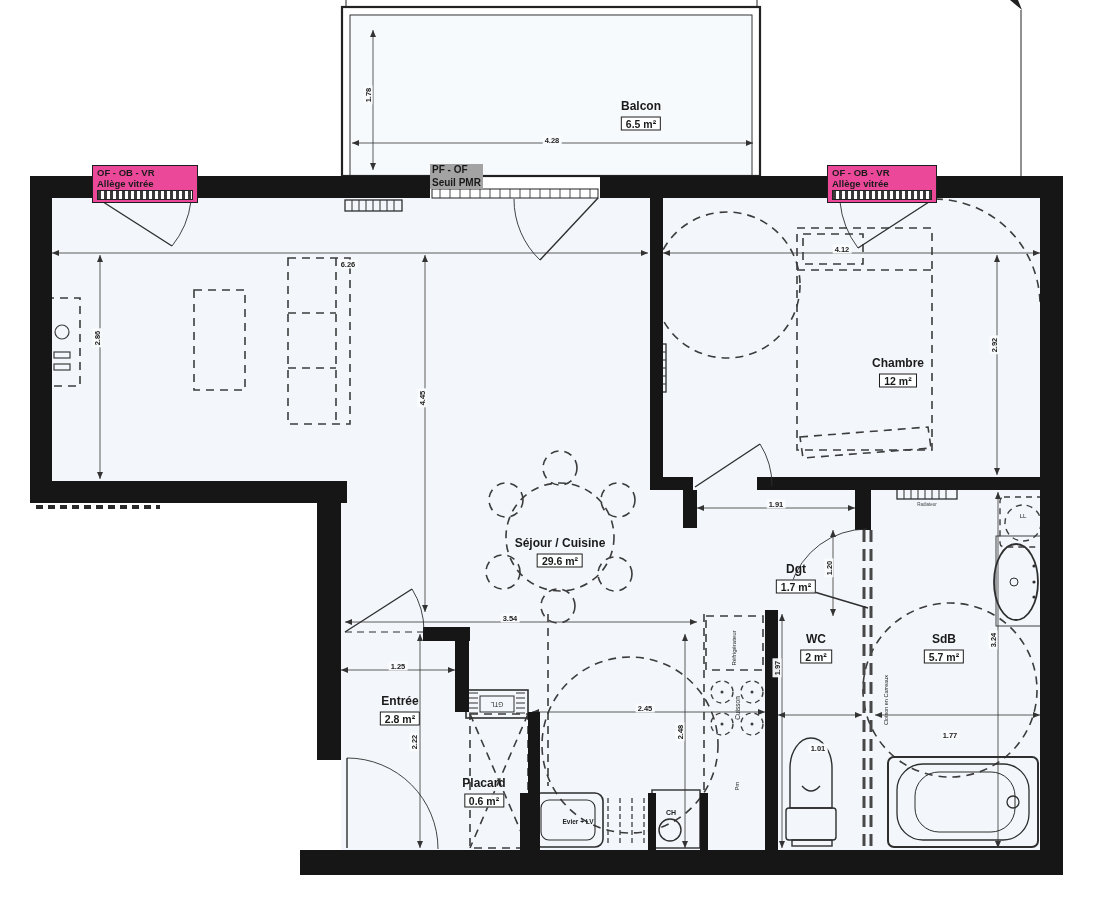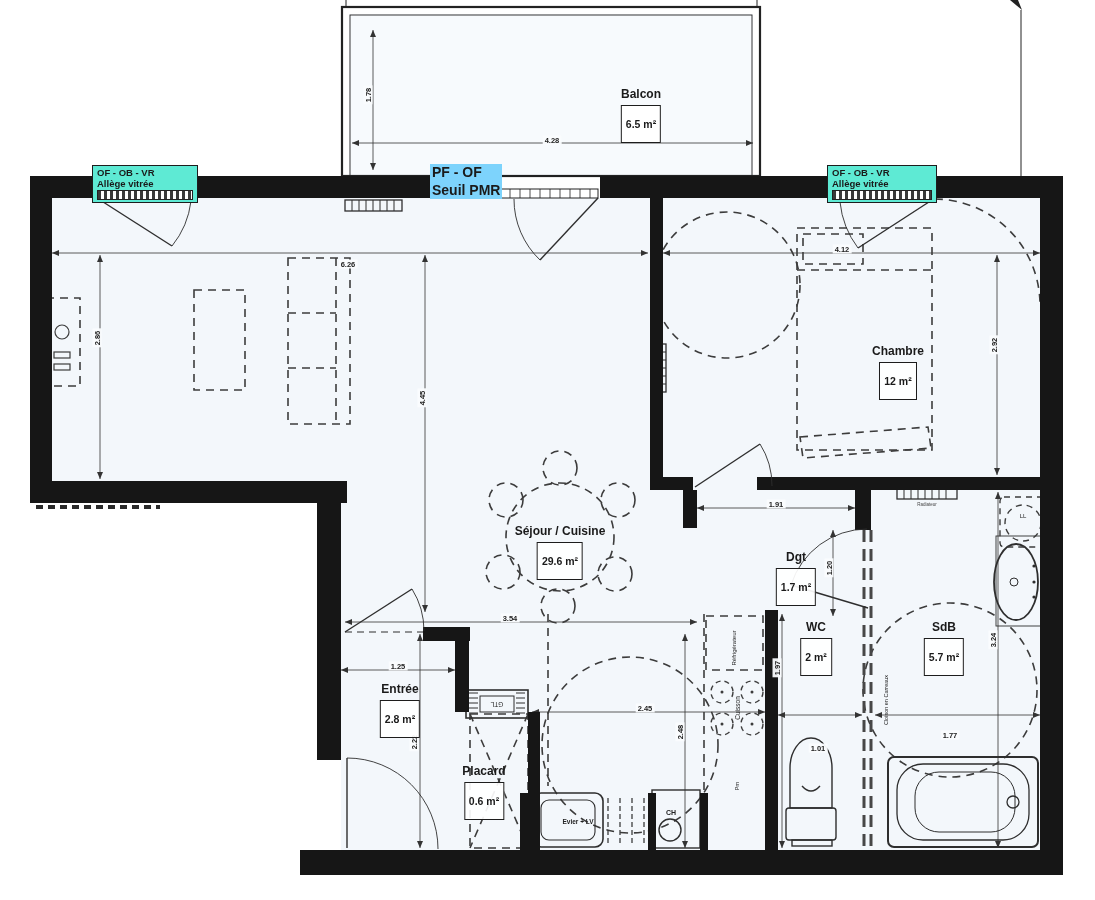--- a/index.html
+++ b/index.html
@@ -1,35 +1,35 @@
 <!DOCTYPE html>
 <html><head>
 <meta charset="utf-8">
 <style>
   html,body{margin:0;padding:0;background:#fff;}
   .plan{position:relative;width:1095px;height:900px;background:#fff;overflow:hidden;
         font-family:"Liberation Sans",sans-serif;color:#1a1a1a;}
   .plan svg{position:absolute;left:0;top:0;}
   .lbl{position:absolute;text-align:center;transform:translate(-50%,-50%);z-index:6;}
   .room-name{font-weight:bold;font-size:12px;white-space:nowrap;}
-  .room-area{display:inline-block;border:1.6px solid #1d1d1d;padding:12px 4px;font-weight:bold;
+  .room-area{display:inline-block;border:1.6px solid #1d1d1d;padding:0 4px;font-weight:bold;
              font-size:10.5px;background:rgba(255,255,255,.92);margin-top:4px;white-space:nowrap;}
   .dim{position:absolute;font-size:7.5px;font-weight:bold;color:#222;background:rgba(250,252,254,.95);
        padding:0 2px;white-space:nowrap;transform:translate(-50%,-50%);z-index:5;}
   .dim.v{transform:translate(-50%,-50%) rotate(-90deg);}
   .tiny{position:absolute;font-size:6px;color:#222;white-space:nowrap;
         transform:translate(-50%,-50%);z-index:5;}
   .tiny.v{transform:translate(-50%,-50%) rotate(-90deg);}
   .tiny.r180{transform:translate(-50%,-50%) rotate(180deg);}
   .tiny.xs{font-size:4.5px;color:#444;}
-  .winlbl{position:absolute;border:1.6px solid #1d1d1d;background:#5eead4;font-size:9.5px;
+  .winlbl{position:absolute;border:1.6px solid #1d1d1d;background:#ec4899;font-size:9.5px;
           font-weight:bold;padding:1px 4px 2px 4px;line-height:1.18;z-index:7;}
   .glz{height:8px;border:1px solid #222;margin-top:1px;
        background:repeating-linear-gradient(90deg,#3a3a3a 0 3px,#fff 3px 6px);}
-  .pflbl{position:absolute;font-size:14px;font-weight:bold;background:#7dd3fc;line-height:1.25;
+  .pflbl{position:absolute;font-size:10px;font-weight:bold;background:#a3a3a3;line-height:1.25;
          padding:0 2px;z-index:7;}
 </style>
 </head>
 <body>
 
 <div class="plan">
 
   <svg width="1095" height="900" viewBox="0 0 1095 900">
     <defs>
       <marker id="ar" markerWidth="9" markerHeight="8" refX="7" refY="3" orient="auto-start-reverse" markerUnits="userSpaceOnUse">

